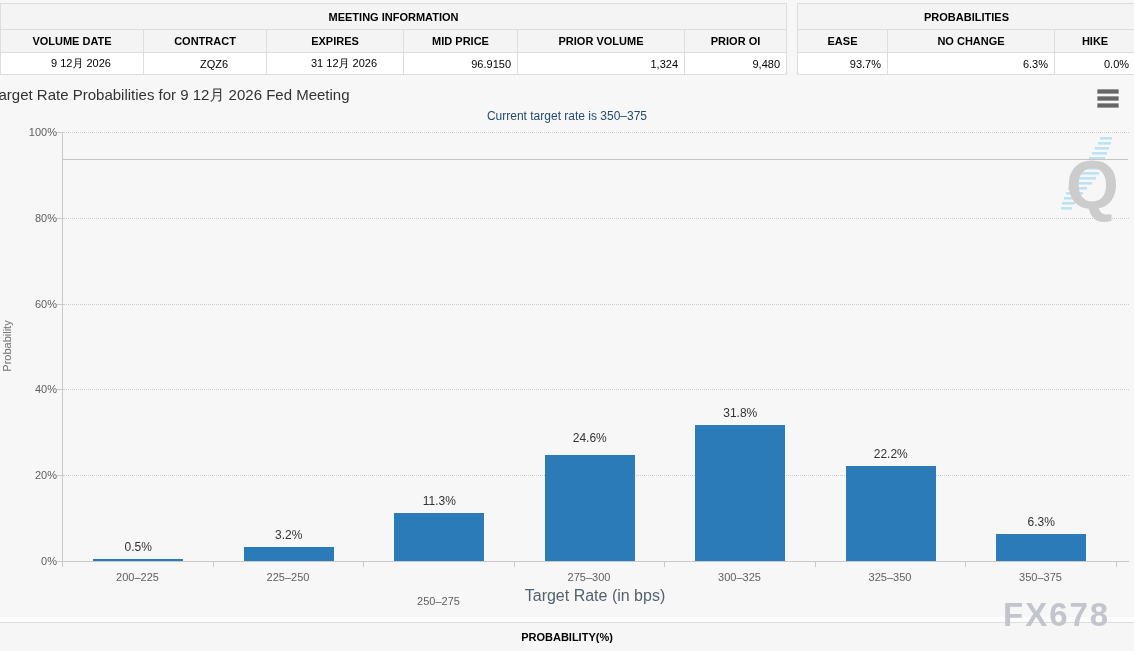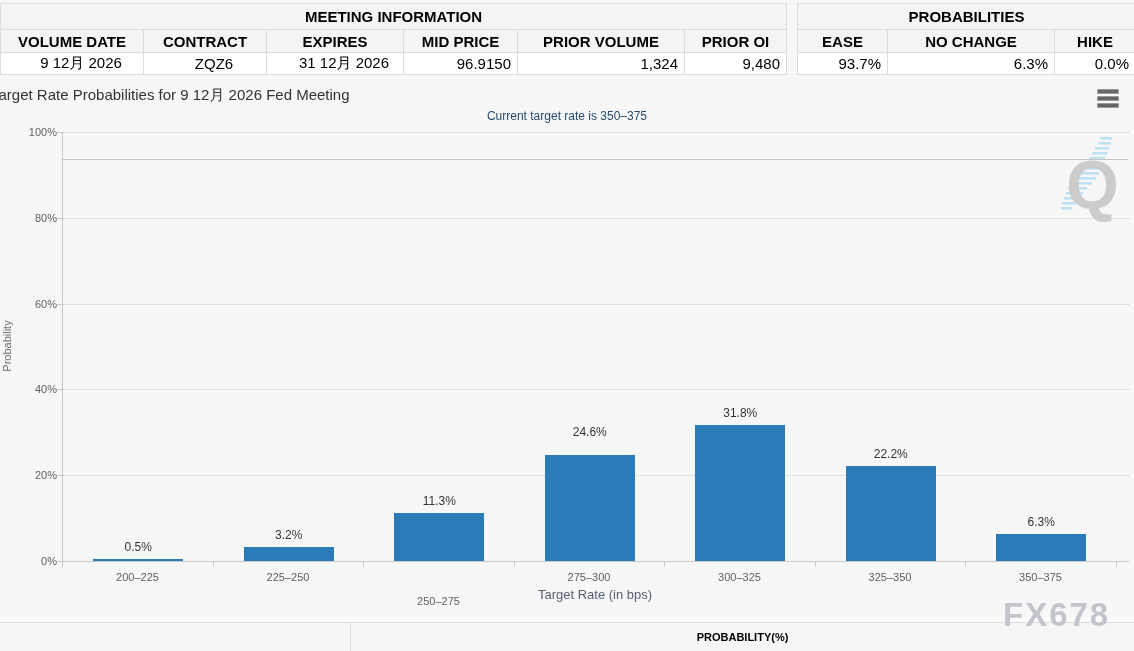--- a/index.html
+++ b/index.html
@@ -8,21 +8,21 @@
     background:#f7f7f7; overflow:hidden;
     font-family:"Liberation Sans", sans-serif;
     -webkit-font-smoothing:antialiased;
   }
 
   
   .tables { position:absolute; top:3px; left:0; width:1134px; display:flex; gap:10px; }
   table { border-collapse:collapse; table-layout:fixed; background:#fff; }
   .tbl-meeting { width:786px; }
   .tbl-prob { width:338px; }
-  th, td { border:1px solid #ddd; font-size:15px; color:#000; padding:0 6px; overflow:hidden; white-space:nowrap; }
+  th, td { border:1px solid #ddd; font-size:11px; color:#000; padding:0 6px; overflow:hidden; white-space:nowrap; }
   tr.title-row th { background:#f4f4f4; font-weight:bold; height:25px; text-align:center; }
   tr.head-row th { background:#f4f4f4; font-weight:bold; height:22px; text-align:center; }
   tr.data-row td { background:#fff; height:21px; }
   td.ctr { text-align:center;padding-left:24px; }
   td.num { text-align:right; }
 
   
   .chart { position:absolute; top:80px; left:0; width:1134px; height:538px; }
   .chart-title { position:absolute; top:6px; left:-9px; font-size:15px; color:#333; white-space:nowrap; }
   .chart-subtitle { position:absolute; top:29px; left:0; width:1134px; text-align:center; font-size:12px; color:#274b6d; }
@@ -33,34 +33,34 @@
   .plot { position:absolute; left:62px; top:52px; width:1066px; height:429px;
           border-left:1px solid #c9c9c9; border-bottom:1px solid #c9c9c9; }
   .gridline { position:absolute; left:0; width:1066px; height:0; border-top:1px dotted #ccc; }
   .ref-line { position:absolute; left:62px; width:1066px; height:1px; background:#c5c5c5; }
   .ylab { position:absolute; left:10px; width:47px; text-align:right; font-size:11px; color:#606060; }
   .ytickmark { position:absolute; width:5px; height:1px; background:#c9c9c9; left:57px; }
   .xtickmark { position:absolute; top:482px; width:1px; height:5px; background:#c9c9c9; }
   .bar { position:absolute; bottom:0; }
   .bar-label { position:absolute; width:110px; text-align:center; font-size:12px; color:#333; }
   .xcat { position:absolute; top:491px; width:151px; text-align:center; font-size:11px; color:#606060; }
-  .xaxis-title { position:absolute; top:507px; left:62px; width:1066px; text-align:center; font-size:13px; color:#54616e; }
+  .xaxis-title { position:absolute; top:507px; left:62px; width:1066px; text-align:center; font-size:16px; color:#54616e; }
   .yaxis-title { position:absolute; left:-33px; top:260px; width:80px; text-align:center;
                  font-size:11px; color:#707070; transform:rotate(-90deg); }
 
   
   .q-logo { position:absolute; left:1048px; top:56px; opacity:0.9; }
   .q-logo text { font-family:"Liberation Sans",sans-serif; font-weight:bold; }
   .fx-watermark { position:absolute; left:1003px; top:596px; font-size:33px; font-weight:bold;
                   letter-spacing:2px; color:#c2c6cc; z-index:6; }
 
   
   .white-strip { position:absolute; top:617px; left:0; width:1134px; height:5px; background:#fdfdfd; }
   .footer { position:absolute; top:622px; left:0; width:1134px; height:29px;
-            border-top:1px solid #ddd; background:#f6f6f6; display:flex; }
+            border-top:1px solid #ddd; background:#f6f6f6; display:flex;flex-direction:column; }
   .footer-left { width:350px; border-right:1px solid #ddd; }
   .footer-right { flex:1; text-align:center; font-size:11px; font-weight:bold; color:#000; padding-top:8px; }
 </style>
 </head>
 <body>
 
 <div class="page">
 
   <div class="tables">
     <table class="tbl-meeting">
@@ -158,21 +158,21 @@
         <div class="gridline" style="top: 171.6px;"></div>
         <div class="gridline" style="top: 85.8px;"></div>
         <div class="gridline" style="top: 0px;"></div>
         <div class="bar" style="left: 30.25px; width: 90px; height: 2.145px; background: rgb(43, 123, 185);"></div>
         <div class="bar-label" style="left: 20.25px; bottom: 7.145px;">0.5%</div>
         <div class="bar" style="left: 180.75px; width: 90px; height: 13.728px; background: rgb(43, 123, 185);"></div>
         <div class="bar-label" style="left: 170.75px; bottom: 18.728px;">3.2%</div>
         <div class="bar" style="left: 331.25px; width: 90px; height: 48.477px; background: rgb(43, 123, 185);"></div>
         <div class="bar-label" style="left: 321.25px; bottom: 53.477px;">11.3%</div>
         <div class="bar" style="left: 481.75px; width: 90px; height: 105.534px; background: rgb(43, 123, 185);"></div>
-        <div class="bar-label" style="left: 471.75px; bottom: 122px;">24.6%</div>
+        <div class="bar-label" style="left: 471.75px; bottom: 116px;">24.6%</div>
         <div class="bar" style="left: 632.25px; width: 90px; height: 136.422px; background: rgb(43, 123, 185);"></div>
         <div class="bar-label" style="left: 622.25px; bottom: 141.422px;">31.8%</div>
         <div class="bar" style="left: 782.75px; width: 90px; height: 95.238px; background: rgb(43, 123, 185);"></div>
         <div class="bar-label" style="left: 772.75px; bottom: 100.238px;">22.2%</div>
         <div class="bar" style="left: 933.25px; width: 90px; height: 27.027px; background: rgb(43, 123, 185);"></div>
         <div class="bar-label" style="left: 923.25px; bottom: 32.027px;">6.3%</div>
       </div>
     <div id="axis-extras">
         <div class="ylab" style="top: 475px;">0%</div>
         <div class="ytickmark" style="top: 481px;"></div>

